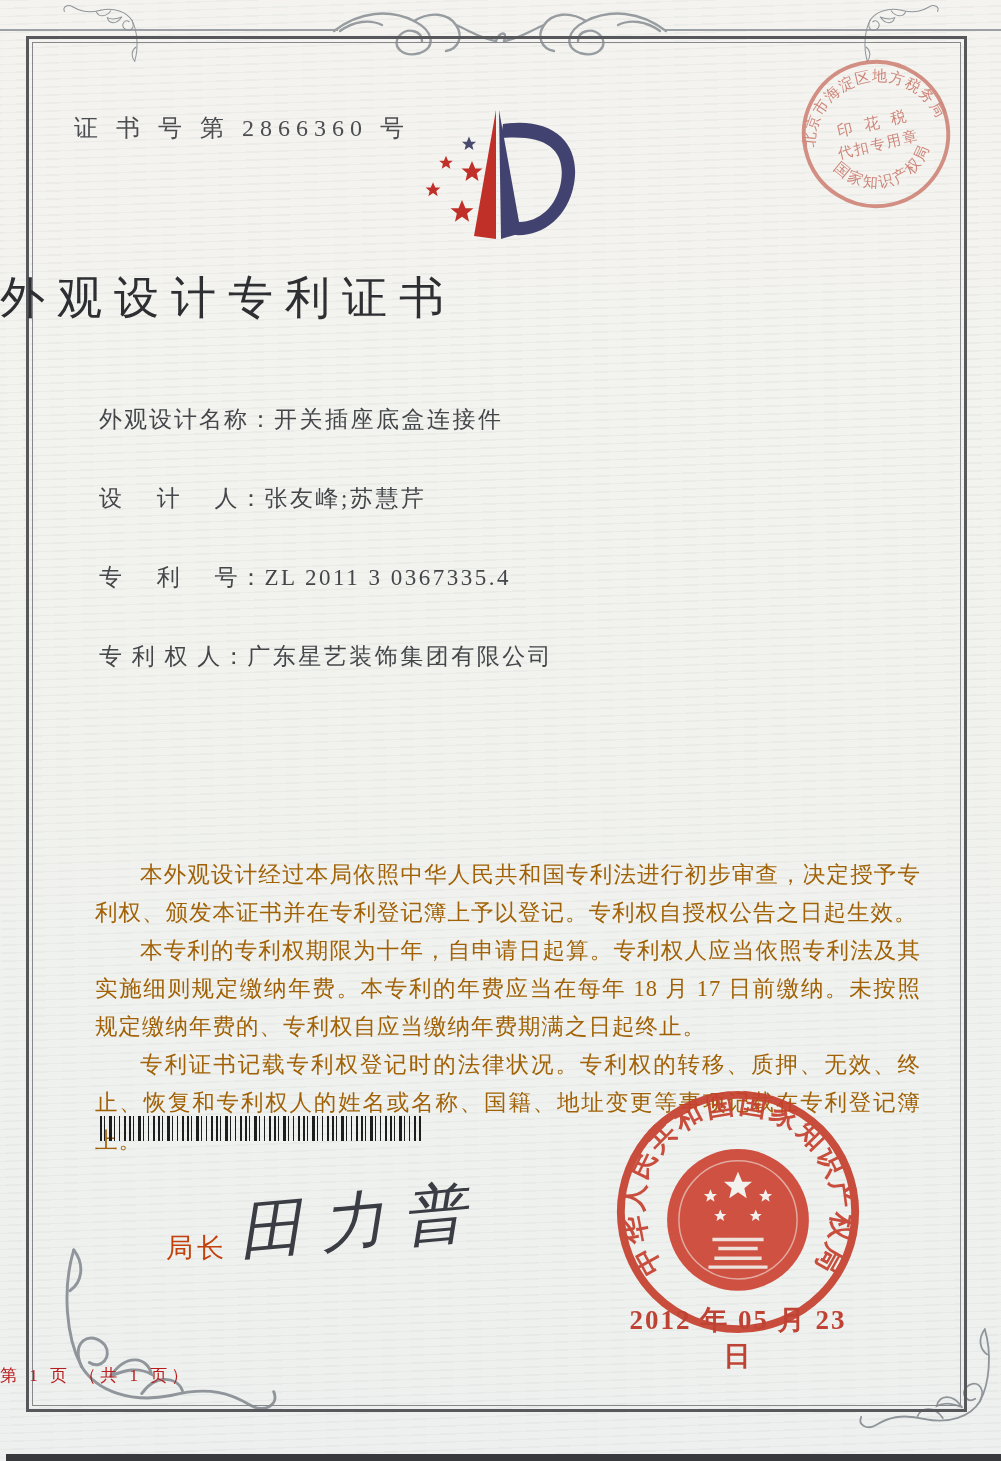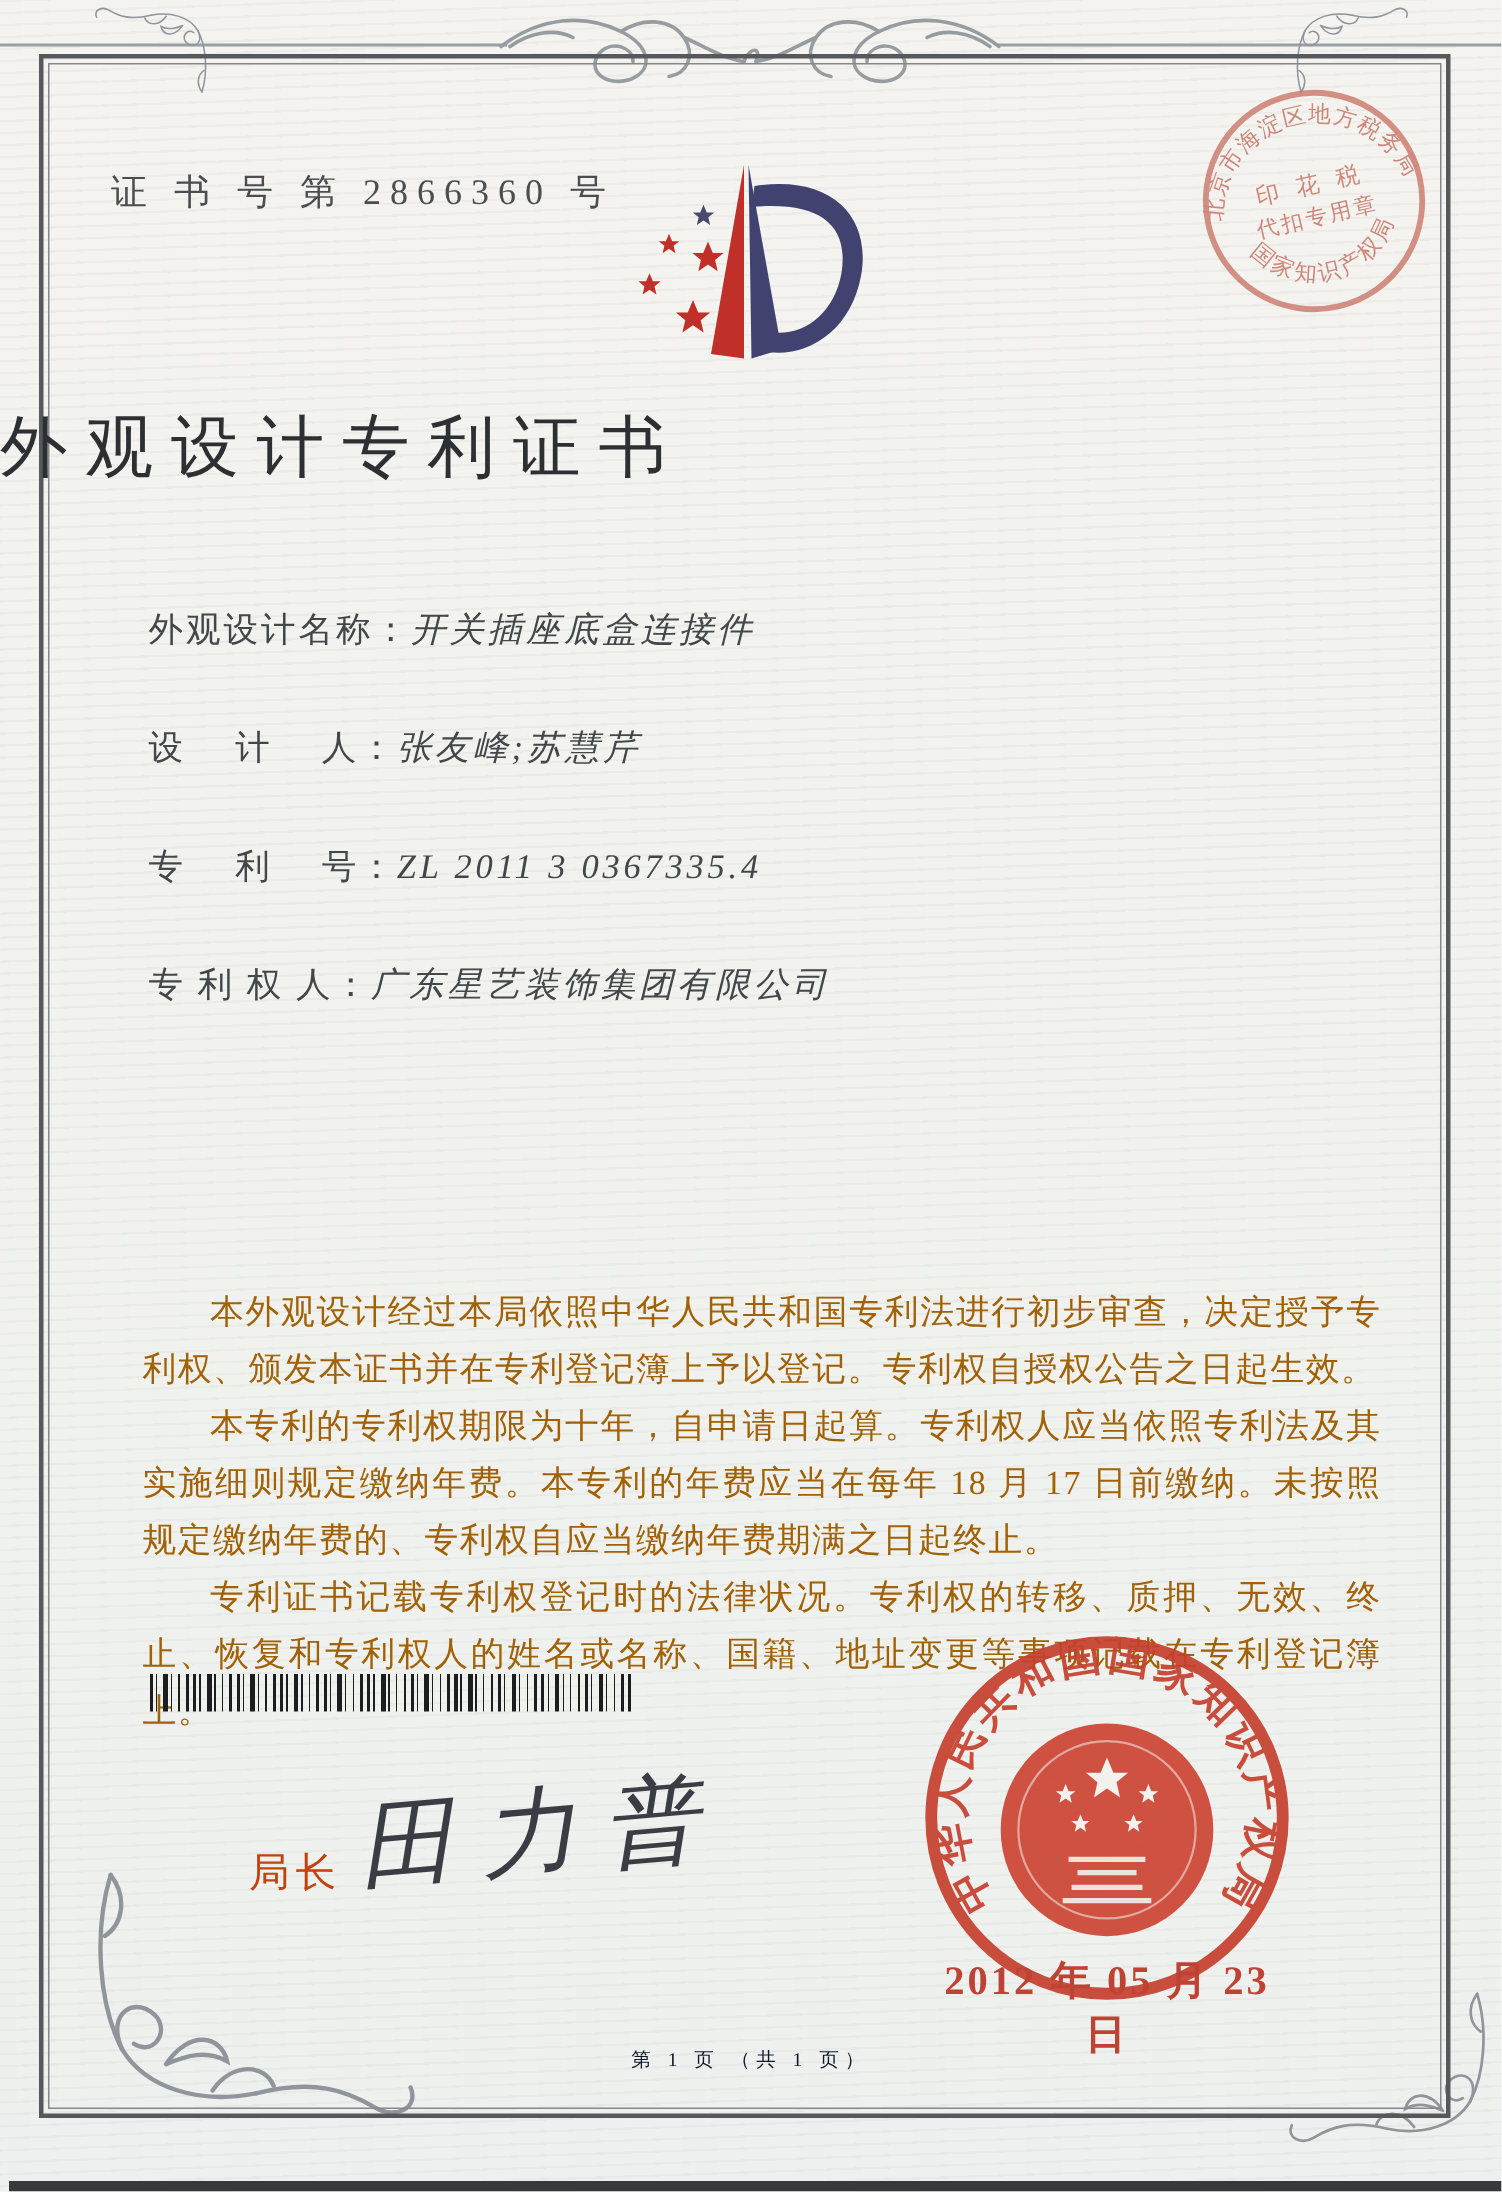--- a/index.html
+++ b/index.html
@@ -31,21 +31,21 @@
   
   .cert-no{left:74px;top:112px;font-size:24px;letter-spacing:6px;color:#4b4d51;}
   .logo{left:404px;top:102px;width:200px;height:152px;}
   .tax-stamp{left:798px;top:56px;width:156px;height:156px;transform:rotate(-13deg);opacity:.78;}
   .page-title{left:0;top:268px;width:100%;
               font-size:45px;font-weight:normal;letter-spacing:12px;color:#2e2f32;}
 
   
   .fields{left:99px;top:405px;width:760px;font-size:23px;letter-spacing:2px;color:#44464a;}
   .frow{height:30px;line-height:30px;margin-bottom:49px;white-space:pre;}
-  .frow .fval{letter-spacing:2.5px;font-style:italic;}
+  .frow .fval{letter-spacing:2.5px;}
 
   
   .bodytext{left:95px;top:856px;width:826px;font-size:22.5px;line-height:38px;
             text-align:justify;color:#a16207;letter-spacing:1px;}
   .bodytext p{margin:0;text-indent:2em;}
 
   
   .barcode{left:100px;top:1116px;width:322px;height:25px;
     background:repeating-linear-gradient(90deg,
       #1d1d1f 0 2px,transparent 2px 4px,
@@ -59,22 +59,22 @@
   .sig-role{left:166px;top:1230px;font-size:27px;letter-spacing:4px;color:#c2410c;}
   .sig-name{left:238px;top:1178px;font-size:64px;font-style:italic;color:#3a3e44;
             letter-spacing:18px;transform:rotate(-5deg);white-space:nowrap;}
 
   
   .seal{left:610px;top:1084px;width:256px;height:256px;opacity:.92;}
   .seal-date{left:612px;top:1302px;width:252px;text-align:center;
              font-size:27px;color:#bf4334;letter-spacing:2px;font-weight:bold;}
 
   
-  .footer{left:0;top:1364px;width:100%;text-align:center;font-size:13px;
-          letter-spacing:4px;color:#0f172a;}
+  .footer{left:0;top:1364px;width:100%;font-size:17px;
+          letter-spacing:4px;color:#b91c1c;}
 </style>
 </head>
 <body>
 
 <svg width="0" height="0" style="position:absolute">
   <defs>
     <polygon id="star" points="0,-10 2.9,-3.1 9.5,-3.1 4.3,1.2 5.9,8.1 0,4 -5.9,8.1 -4.3,1.2 -9.5,-3.1 -2.9,-3.1"></polygon>
     <g id="flourish-g">
       <path class="fl" d="M22 2 C10 42 14 92 30 122 C46 148 82 160 122 152"></path>
       <path class="fl" d="M30 122 C18 96 40 84 54 100 C62 112 50 126 38 118"></path>

